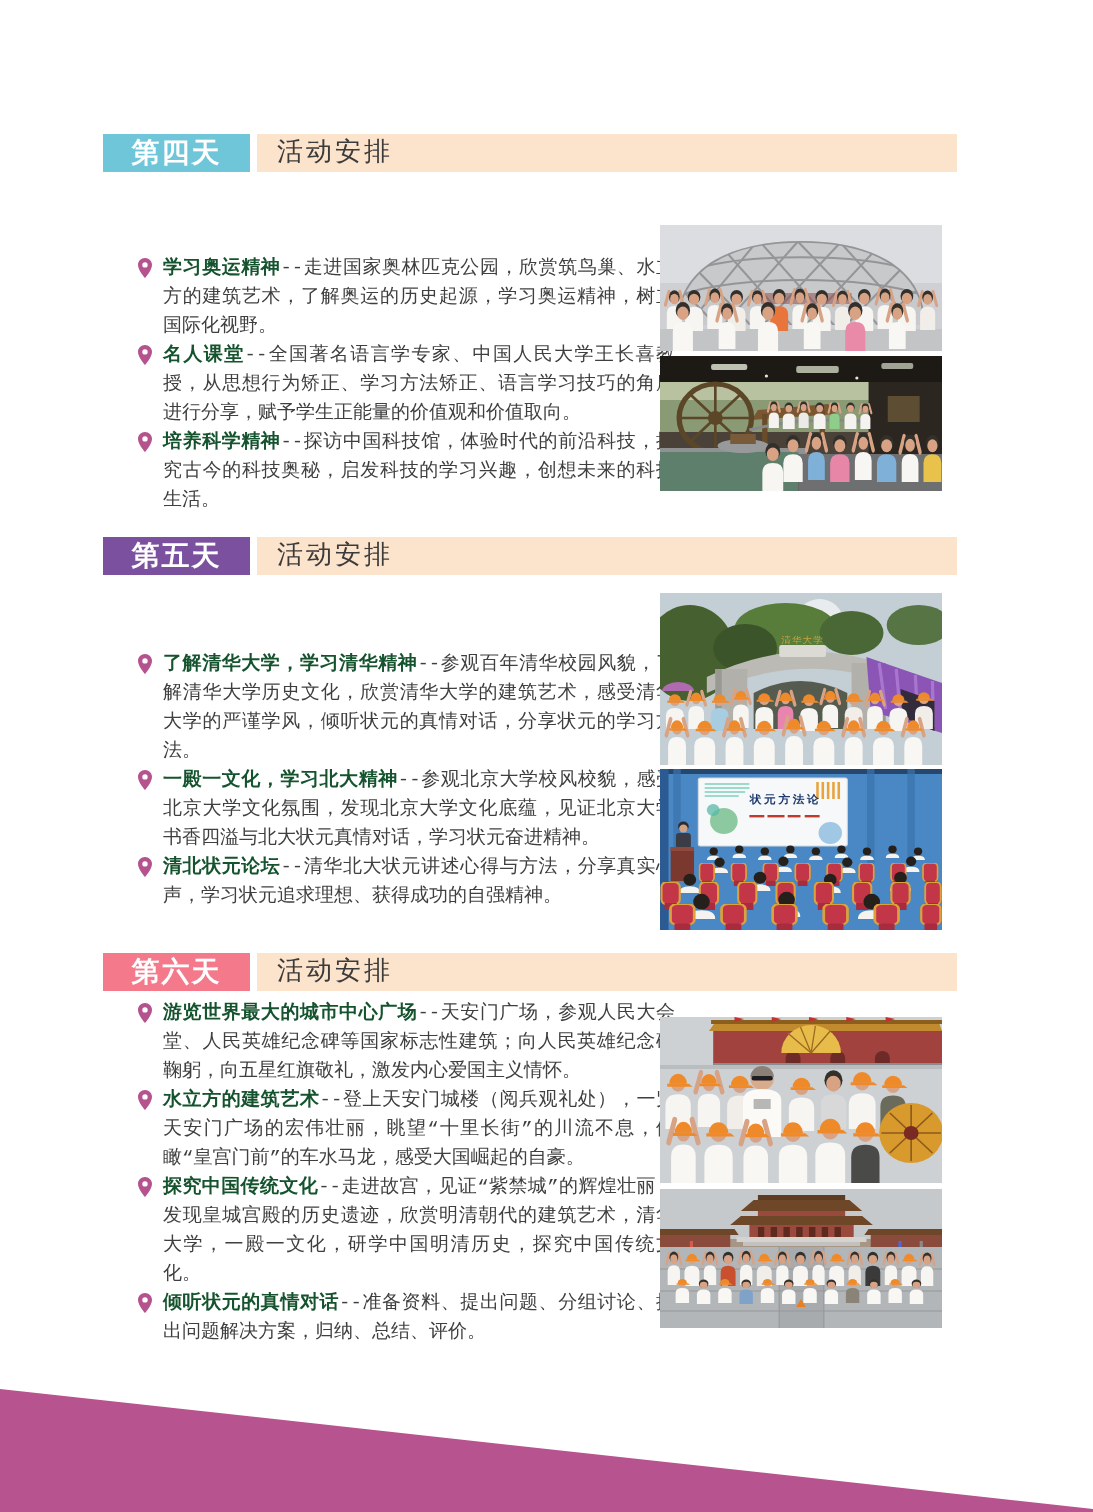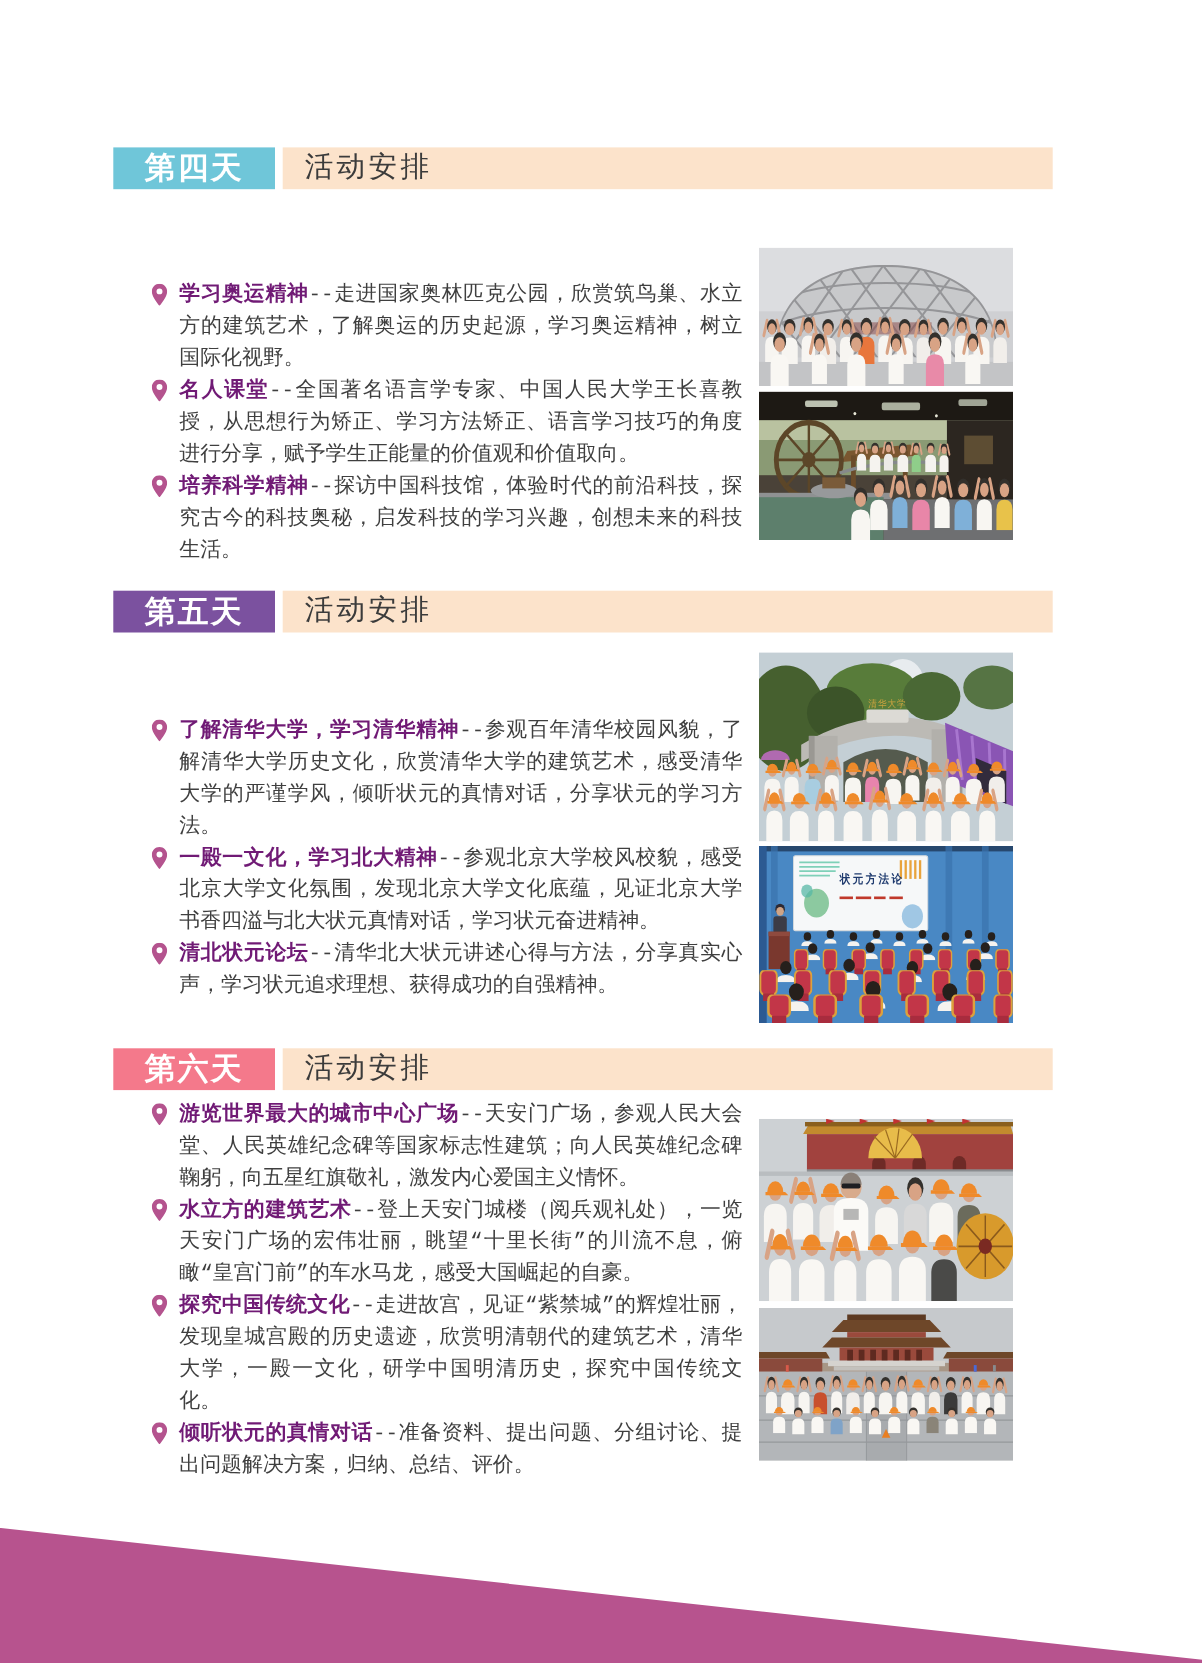--- a/index.html
+++ b/index.html
@@ -6,22 +6,22 @@
   .page{position:relative;width:1093px;height:1512px;margin:0 auto;background:#ffffff;overflow:hidden;
         font-family:Liberation Mono, monospace;}
   .day-badge{position:absolute;left:103px;width:147px;height:38px;display:flex;align-items:center;justify-content:center;
         color:#ffffff;font-weight:bold;font-size:28px;letter-spacing:2px;}
   .header-bar{position:absolute;left:257px;width:700px;height:38px;display:flex;align-items:flex-start;
         padding-left:20px;box-sizing:border-box;font-size:26px;color:#3b3b3b;letter-spacing:3px;}
   .bullets{position:absolute;left:138px;width:537px;}
   .bullet{display:flex;align-items:flex-start;}
   .pin{flex:0 0 14px;width:14px;height:20px;margin:4px 11px 0 0;}
   .bullet p{margin:0;font-size:19px;line-height:29px;color:#3f3f3f;text-align:justify;}
-  .bullet b{color:#701a75;font-weight:700;}
-  .photo{position:absolute;left:690px;width:231px;overflow:hidden;}
+  .bullet b{color:#14532d;font-weight:700;}
+  .photo{position:absolute;left:660px;width:282px;overflow:hidden;}
   .photo svg{display:block;width:100%;height:100%;}
   .wedge{position:absolute;left:0;top:1389px;width:1093px;height:123px;
         clip-path:polygon(0 0,100% 97.5%,100% 100%,0 100%);}
   .defs-holder{position:absolute;width:0;height:0;overflow:hidden;}
 </style>
 </head>
 <body>
 
 <div class="page">
 

